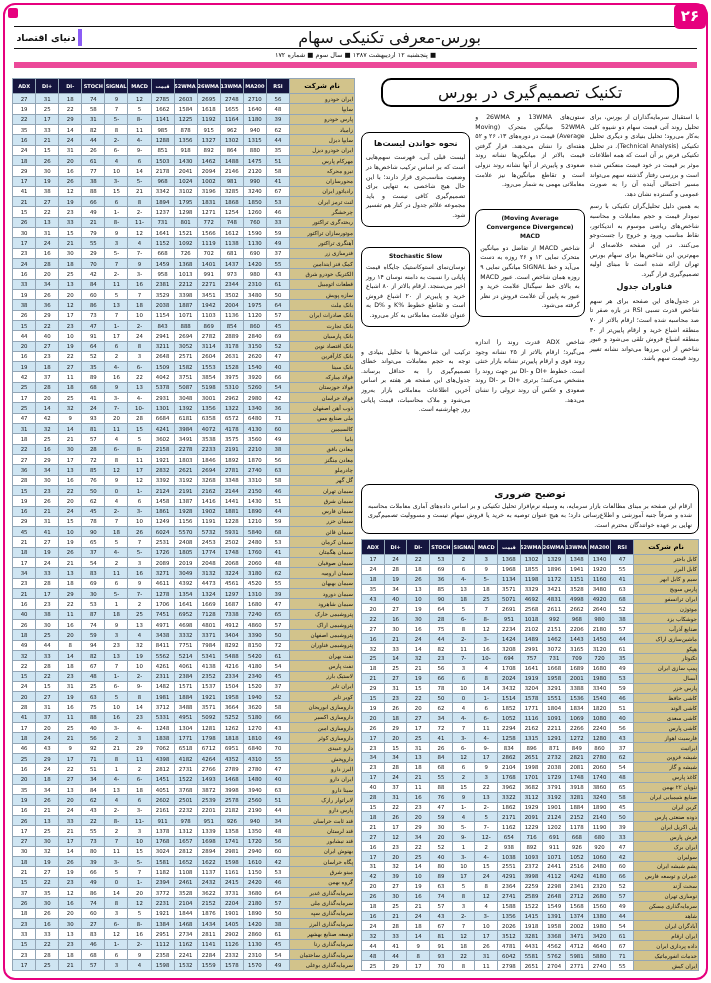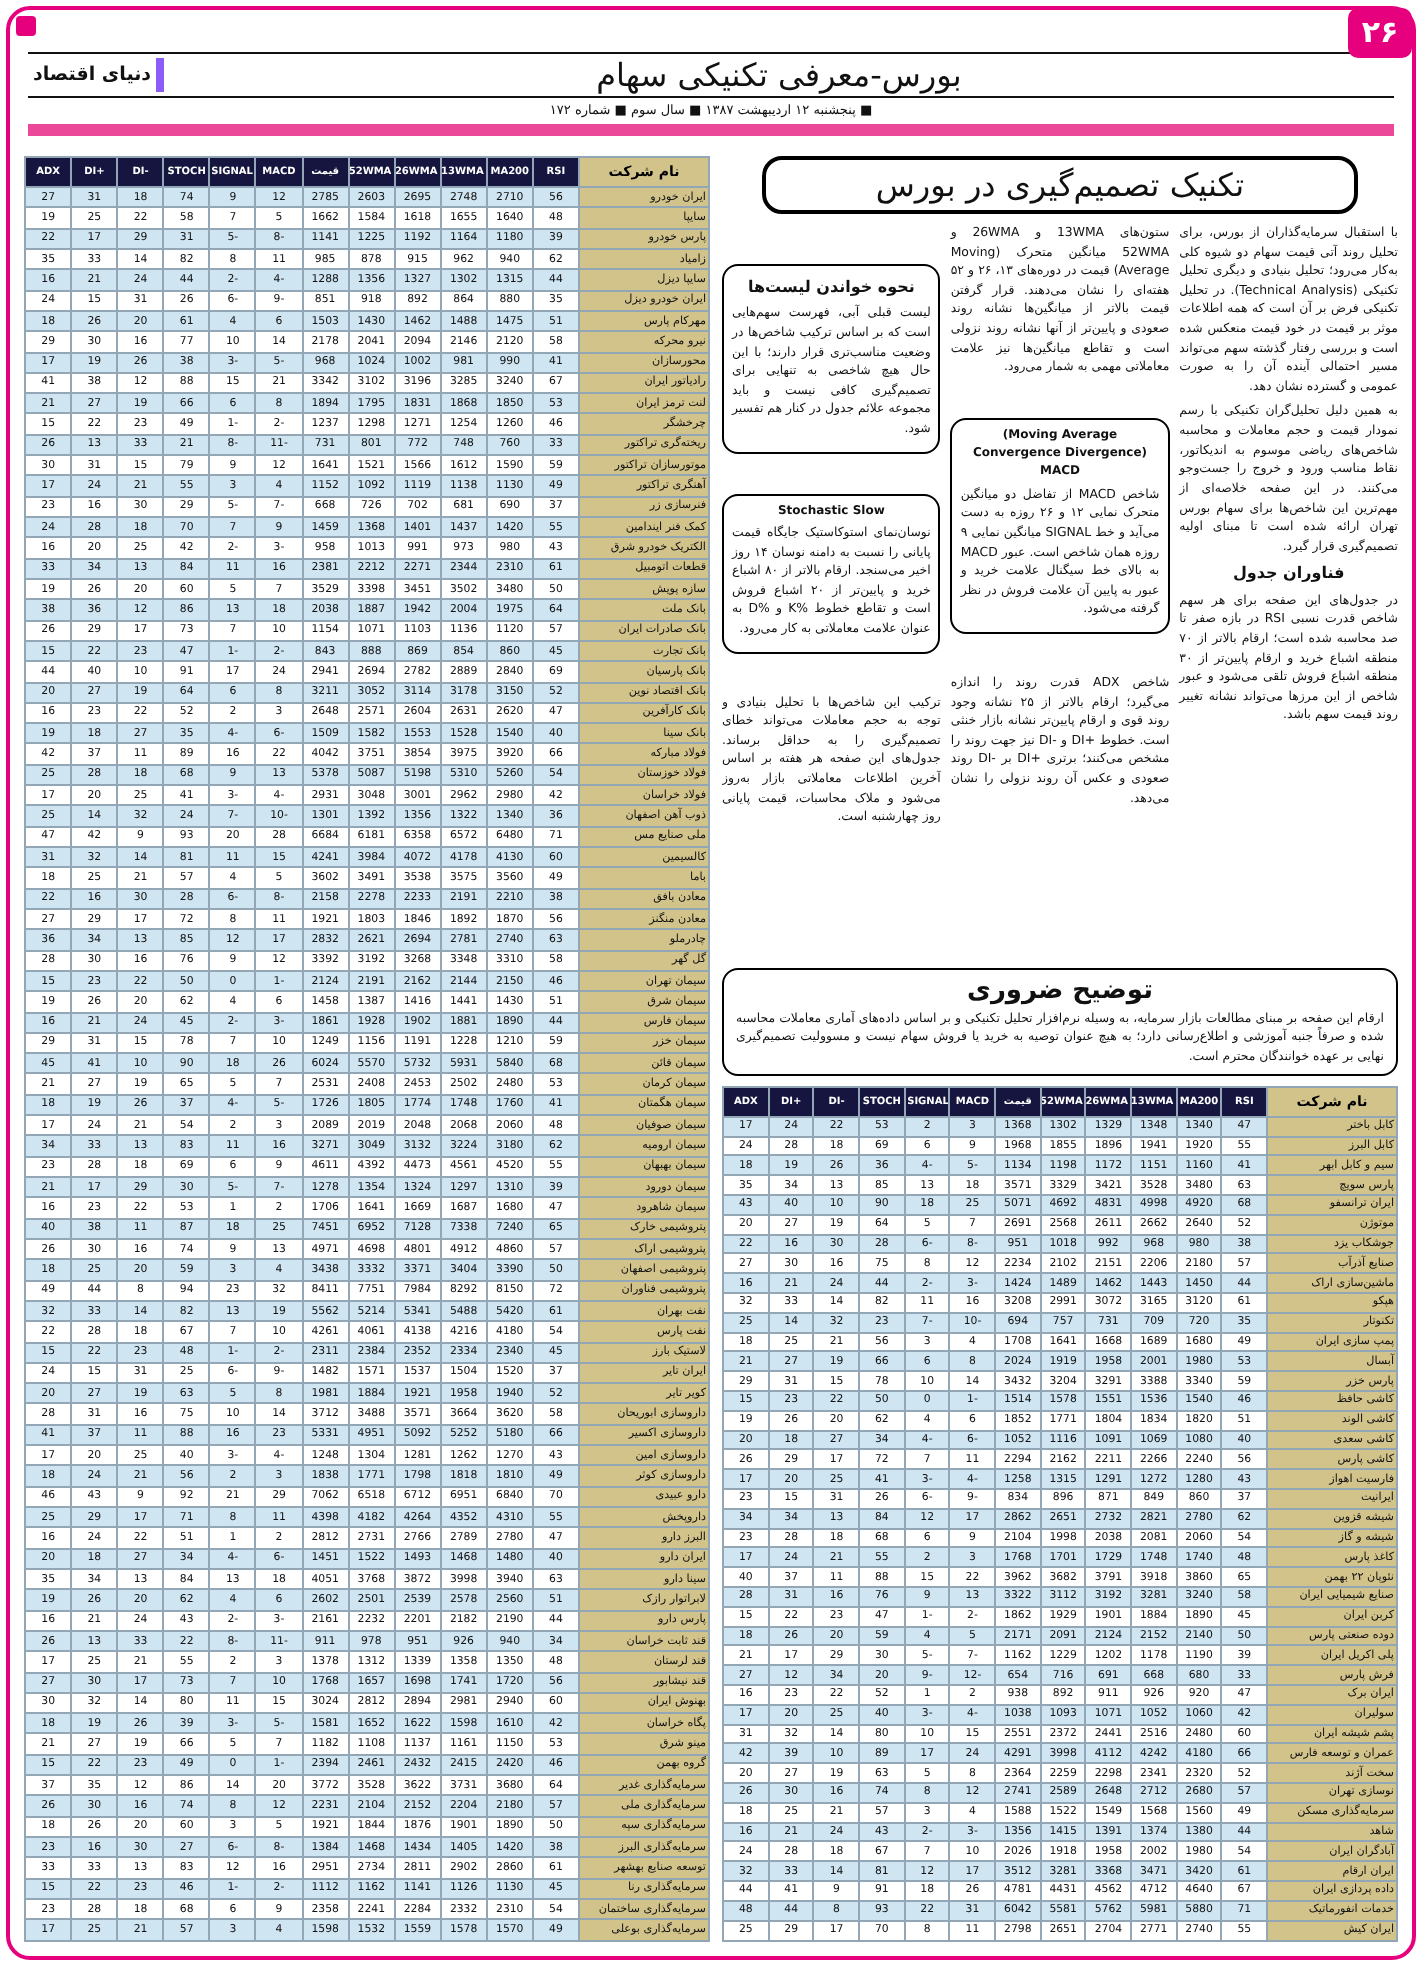--- a/index.html
+++ b/index.html
@@ -30,21 +30,21 @@
     text-align:center;font-size:16px;font-weight:normal;padding:3px 0;
   }
   .columns{display:flex;gap:5px;height:368px;overflow:hidden;}
   .col{flex:1;min-width:0;font-size:6.2px;line-height:1.55;text-align:justify;}
   .col p{margin:0 0 3px;}
   .guide-title{text-align:center;font-weight:bold;font-size:8px;margin:2px 0 2px;}
   .round-box{border:1.2px solid #000;border-radius:8px;padding:3px 4px;margin:20px 0;}
   .box-title{font-weight:bold;font-size:6px;text-align:center;direction:ltr;margin:0 0 2px;}
 
   .notice{border:1.5px solid #000;border-radius:8px;padding:2px 6px 4px;margin:4px 0 5px;}
-  .notice-title{font-size:13px;font-weight:bold;text-align:center;margin:1px 0 2px;}
+  .notice-title{font-size:10px;font-weight:bold;text-align:center;margin:1px 0 2px;}
   .notice p{margin:0;font-size:6.2px;text-align:justify;line-height:1.5;}
 
   .table-area{flex:1 1 auto;min-width:0;}
   .bottom-table-wrap{flex:1 1 auto;min-height:0;}
   .data-table{width:100%;height:100%;border-collapse:collapse;table-layout:fixed;direction:rtl;margin-left:24px;}
   .data-table th,.data-table td{
     border:0.5px solid #93a6b6;font-size:5.4px;padding:0 1px;text-align:center;
     white-space:nowrap;overflow:hidden;
   }
   .data-table thead th{background:#15153f;color:#fff;font-size:5px;font-weight:bold;height:14px;}

